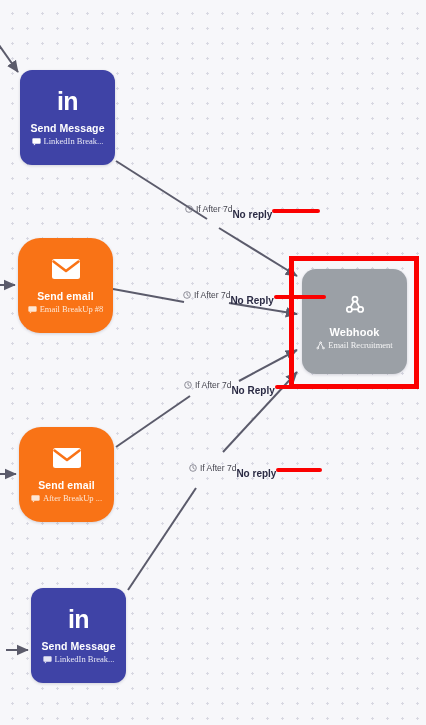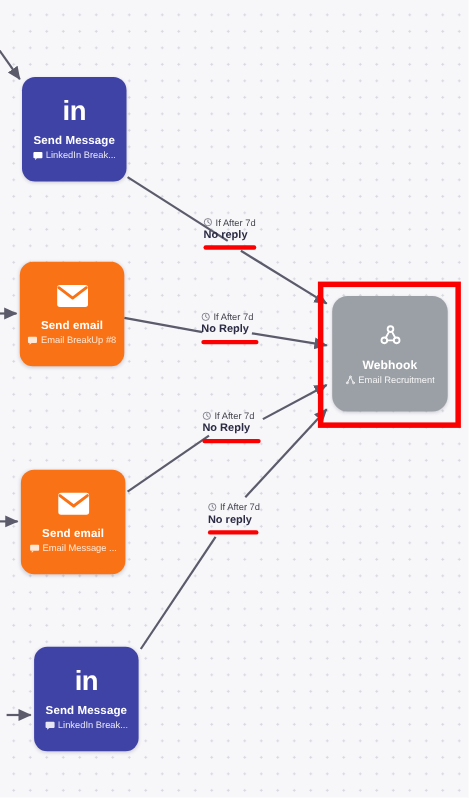--- a/index.html
+++ b/index.html
@@ -36,21 +36,21 @@
     border-radius: 12px;
     box-sizing: border-box;
     display: flex;
     flex-direction: column;
     align-items: center;
     justify-content: center;
     box-shadow: 0 1px 3px rgba(40,40,70,0.18);
     user-select: none;
   }
   .node.linkedin { background: #3f43a6; }
-  .node.email    { background: #f97316; }
+  .node.email    { background: #f97316; border-radius: 22px; }
   .node.webhook  { background: #9ba0a6; border-radius: 14px; }
 
   .node-icon {
     height: 30px;
     display: flex;
     align-items: center;
     justify-content: center;
     margin-bottom: 6px;
     margin-top: -2px;
   }
@@ -69,20 +69,21 @@
     letter-spacing: 0.1px;
   }
   .node.webhook .node-title { font-size: 11px; }
   .node-sub {
     display: flex;
     align-items: center;
     justify-content: center;
     gap: 3px;
     margin-top: 2px;
     max-width: 90px;
+    font-family: Liberation Serif, serif;
   }
   .node-sub-text {
     color: #f2eef0;
     font-size: 8.5px;
     line-height: 11px;
     white-space: nowrap;
     overflow: hidden;
     text-overflow: clip;
   }
   .node.email .node-sub-text { color: #fde7d6; }
@@ -99,41 +100,41 @@
     height: 133px;
     border: 5px solid #fb0000;
     box-sizing: border-box;
     background: transparent;
   }
 
   
   .edge-label {
     position: absolute;
     display: flex;
-    flex-direction: column;
-    align-items: flex-start;
+    flex-direction: row;
+    align-items: center;
     user-select: none;
   }
   .edge-label-cond {
     display: flex;
     align-items: center;
     gap: 3px;
     color: #44444e;
     font-size: 8.5px;
     line-height: 10px;
     white-space: nowrap;
   }
   .edge-label-cond svg { display: block; flex: 0 0 auto; }
   .edge-label-main {
     color: #2b2b44;
     font-size: 10px;
     font-weight: bold;
     line-height: 12px;
     white-space: nowrap;
-    margin-top: 1px;
+    margin-top: 12px;
   }
   .edge-underline {
     height: 4px;
     border-radius: 2px;
     background: #fb0000;
     margin-top: 3px;
   }
 </style>
 </head>
 <body>
@@ -207,21 +208,21 @@
         <rect x="1" y="1" width="28" height="20" rx="2.5" fill="#ffffff"></rect>
         <path d="M2.5,3.5 L15,13 L27.5,3.5" stroke="#f97316" stroke-width="2.6" fill="none" stroke-linecap="round" stroke-linejoin="round"></path>
       </svg>
     </div>
     <div class="node-title">Send email</div>
     <div class="node-sub">
       <svg width="9" height="9" viewBox="0 0 12 12">
         <rect x="0.5" y="1.5" width="11" height="7.5" rx="1.2" fill="#fde7d6"></rect>
         <path d="M2.5,9 L2.5,11.3 L5,9 z" fill="#fde7d6"></path>
       </svg>
-      <span class="node-sub-text">Email Message ...</span>
+      <span class="node-sub-text">After BreakUp ...</span>
     </div>
   </div>
 
   <div class="node linkedin" style="left:31px; top:588px;">
     <div class="node-icon">
       <span class="in-glyph">in</span>
     </div>
     <div class="node-title">Send Message</div>
     <div class="node-sub">
       <svg width="9" height="9" viewBox="0 0 12 12">

